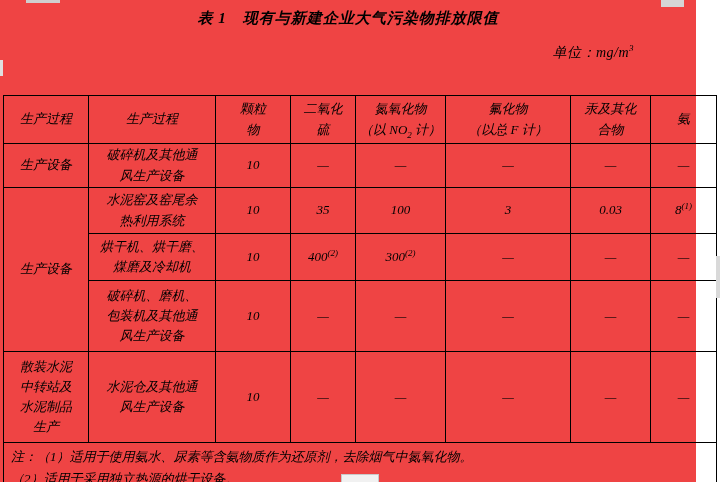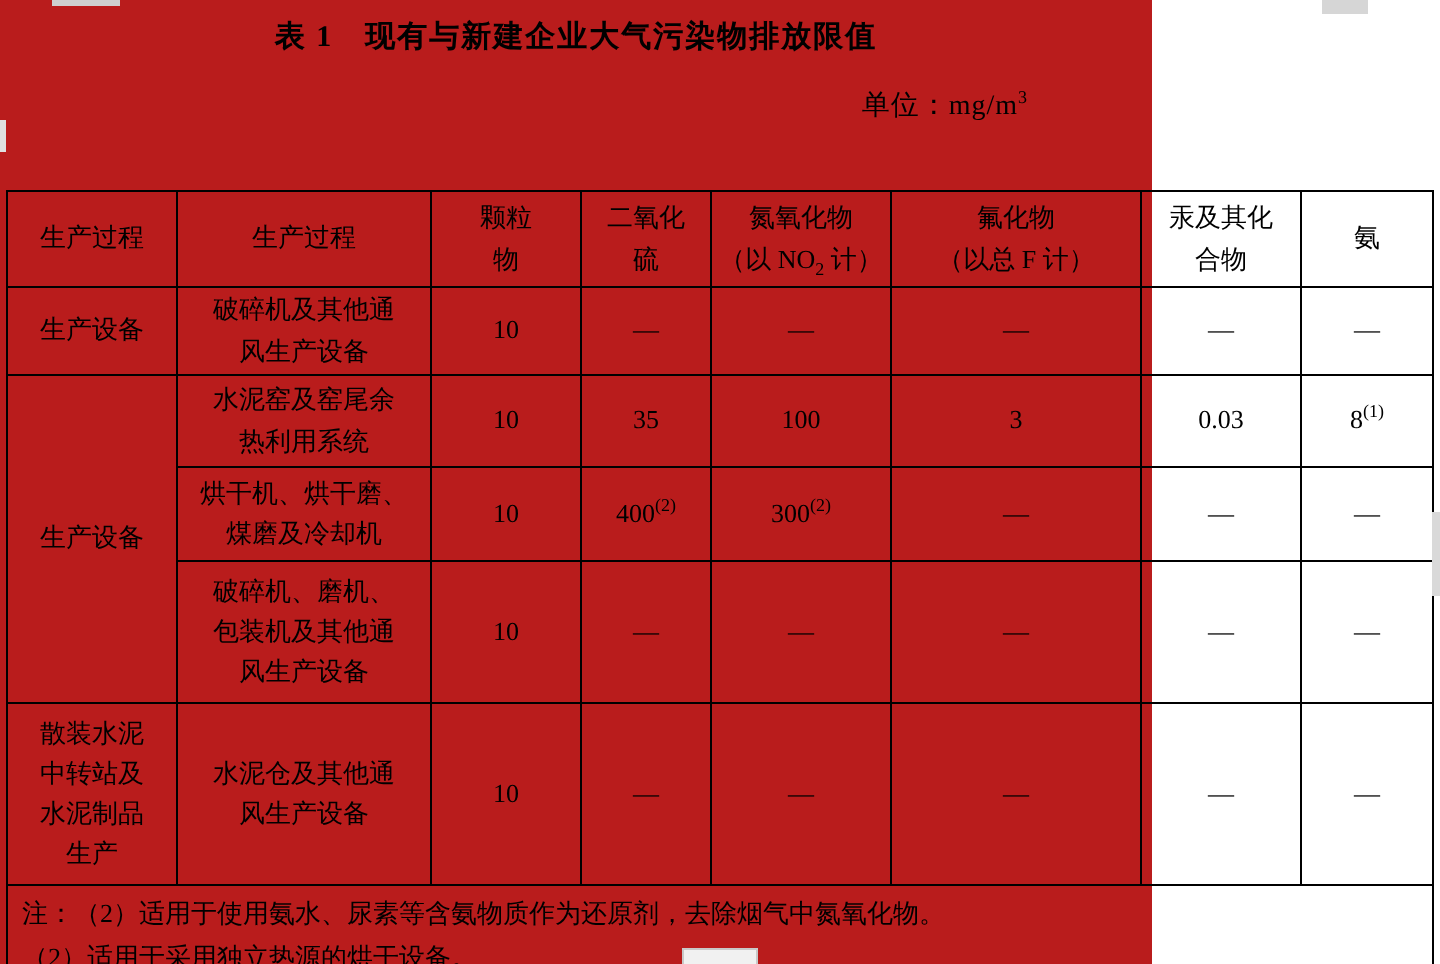--- a/index.html
+++ b/index.html
@@ -7,23 +7,24 @@
     padding: 0;
     background: #ffffff;
     width: 720px;
     height: 482px;
     overflow: hidden;
     font-family: "Liberation Serif", "DejaVu Serif", serif;
     color: #000000;
   }
   .page {
     position: relative;
-    width: 576px;
+    width: 696px;
     height: 482px;
-    background: #b91c1c;
+    background: #ef4444;
+    font-style: italic;
   }
   .doc-title {
     position: absolute;
     top: 9px;
     left: 0;
     width: 100%;
     text-align: center;
     font-size: 15px;
     font-weight: bold;
     letter-spacing: 1px;
@@ -167,21 +168,21 @@
           <td class="value-cell">—</td>
           <td class="value-cell">—</td>
           <td class="value-cell">—</td>
           <td class="value-cell">—</td>
           <td class="value-cell">—</td>
         </tr>
       </tbody>
     <tfoot>
       <tr>
         <td class="notes-cell" colspan="8">
-          <div>注：（2）适用于使用氨水、尿素等含氨物质作为还原剂，去除烟气中氮氧化物。</div>
+          <div>注：（1）适用于使用氨水、尿素等含氨物质作为还原剂，去除烟气中氮氧化物。</div>
           <div>（2）适用于采用独立热源的烘干设备。</div>
         </td>
       </tr>
     </tfoot>
   </table>
 
   <div class="artifact artifact-top-left"></div>
   <div class="artifact artifact-top-right"></div>
   <div class="artifact artifact-left-edge"></div>
   <div class="artifact artifact-right-edge"></div>

